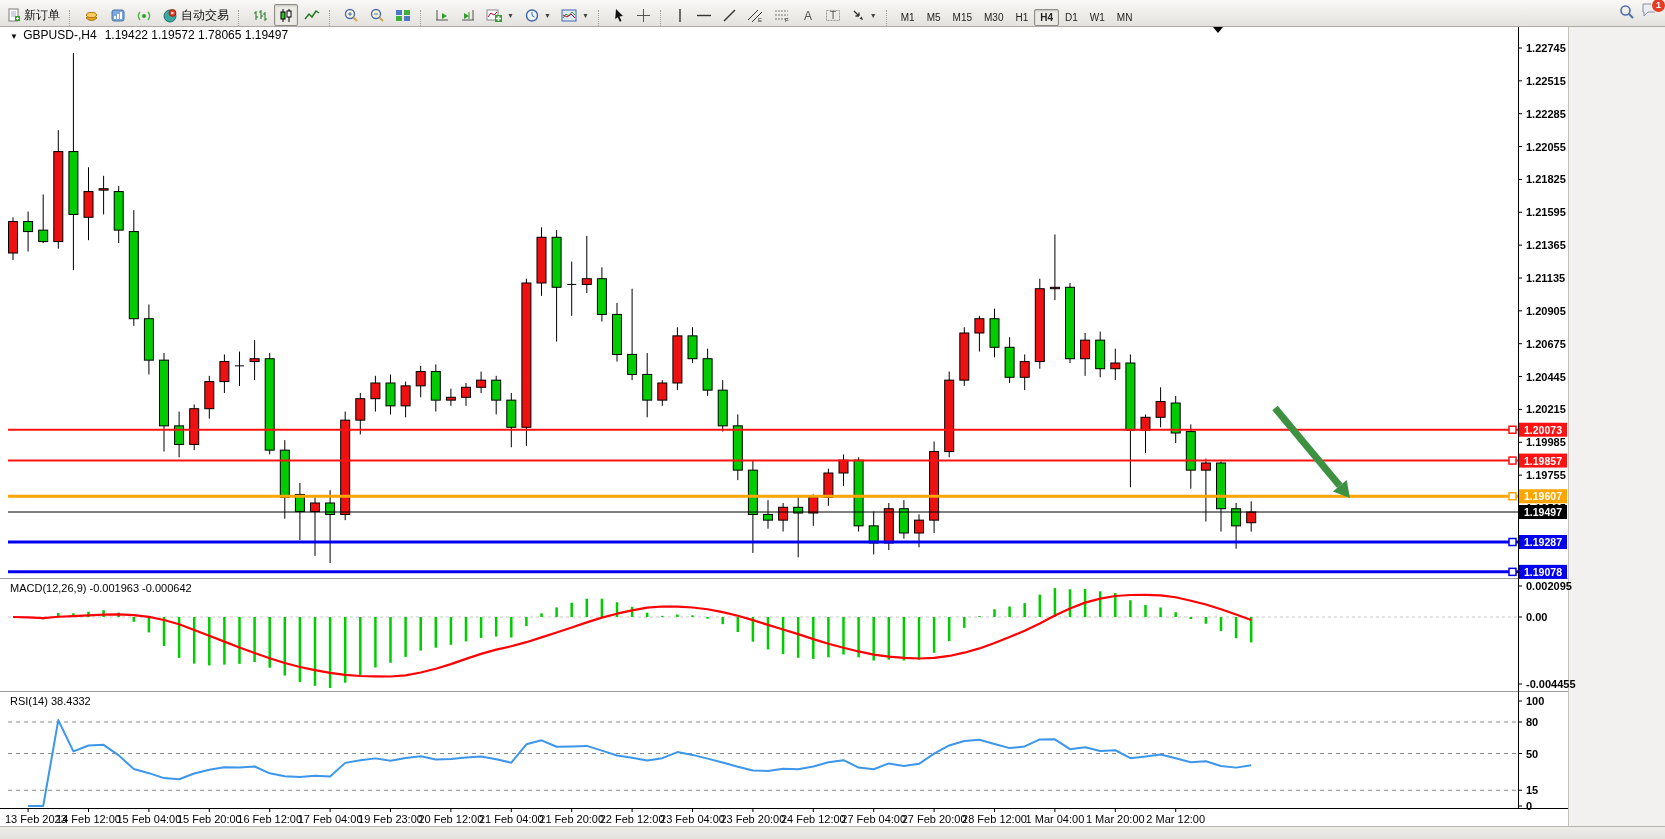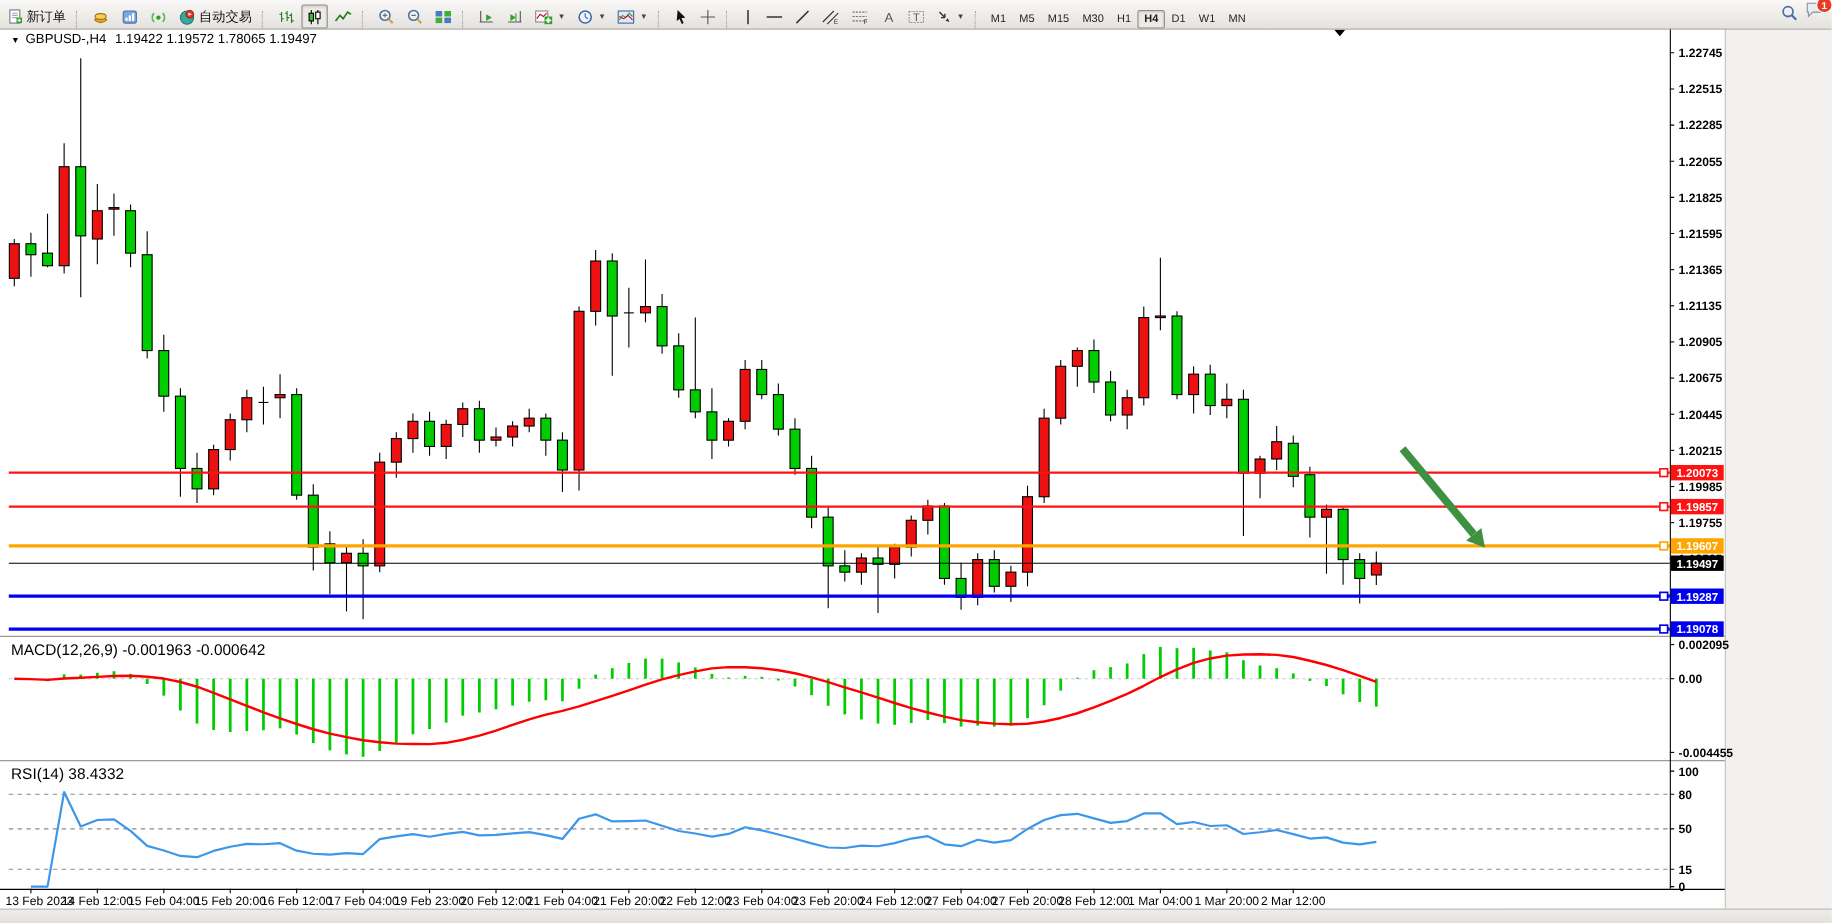--- a/index.html
+++ b/index.html
@@ -17,21 +17,21 @@
   .tf.active{border:1px solid #8f8d86;background:#eceae4;box-shadow:inset 0 1px 2px rgba(0,0,0,.18);font-weight:bold;}
   #tb-right{position:absolute;right:6px;top:0;height:23px;display:flex;align-items:center;gap:6px;}
   .badge{position:absolute;top:-4px;right:-7px;min-width:13px;height:13px;border-radius:8px;
     background:#e53c23;color:#fff;font-size:9px;font-weight:bold;display:flex;align-items:center;
     justify-content:center;border:1px solid #fff;}
   
   #chartwin{position:absolute;left:0;top:23px;width:1364px;height:803px;background:#fff;}
   #chart-svg{position:absolute;left:0;top:0;}
   #symbol-title{position:absolute;left:10px;top:5px;font-size:12px;color:#000;z-index:4;display:flex;gap:8px;align-items:center;}
   #symbol-title .tri{font-size:8px;margin-right:2px;}
-  .ind-label{position:absolute;left:10px;font-size:14px;color:#000;z-index:4;}
+  .ind-label{position:absolute;left:10px;font-size:11px;color:#000;z-index:4;}
   #macd-label{top:559px;}
   #rsi-label{top:672px;text-align:right;}
   #statusstrip{position:absolute;left:0;top:826px;width:1665px;height:13px;
     background:linear-gradient(#efedea,#e2e0db);border-top:1px solid #b9b6b0;}
   svg text{font-family:"Liberation Sans",sans-serif;}
 </style>
 </head>
 <body>
 
 <div id="toolbar">

